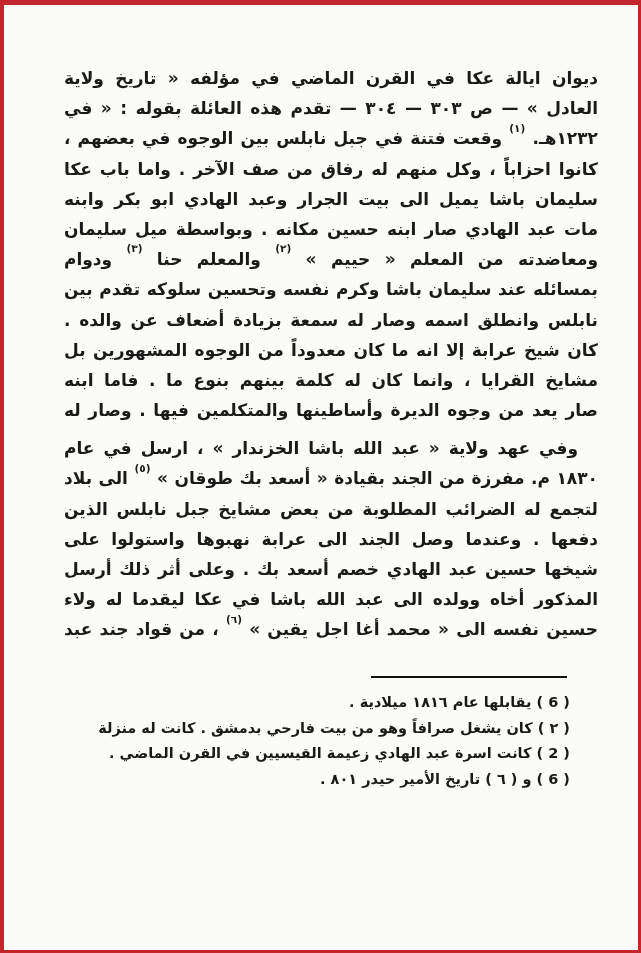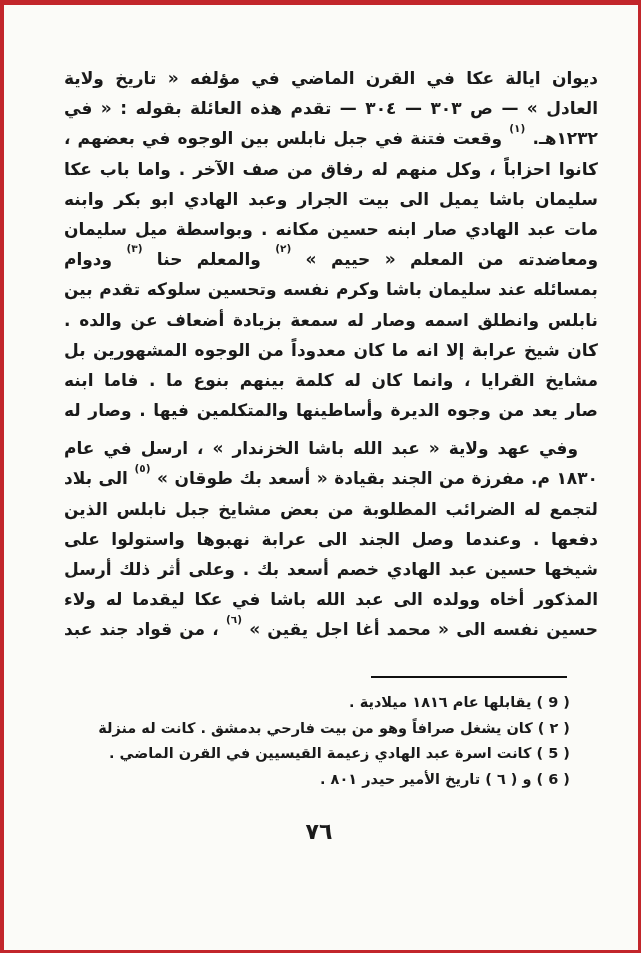--- a/index.html
+++ b/index.html
@@ -104,21 +104,20 @@
         <div class="line">دفعها . وعندما وصل الجند الى عرابة نهبوها واستولوا على أرزاق وغــلات</div>
         <div class="line">شيخها حسين عبد الهادي خصم أسعد بك . وعلى أثر ذلك أرسل حسين</div>
         <div class="line">المذكور أخاه وولده الى عبد الله باشا في عكا ليقدما له ولاء عائلتهما كما ذهب</div>
         <div class="line">حسين نفسه الى « محمد أغا اجل يقين » <sup class="fnref">(٦)</sup> ، من قواد جند عبد الله باشــا</div>
       </section>
   </main>
 
   <div class="fn-sep"></div>
 
   <section class="footnotes">
-      <div class="line">( 9 ) يقابلها عام ١٨١٦ ميلادية .</div>
+      <div class="line">( 6 ) يقابلها عام ١٨١٦ ميلادية .</div>
       <div class="line">( ٢ ) كان يشغل صرافاً وهو من بيت فارحي بدمشق . كانت له منزلة عالية عند ولاة عكا .</div>
-      <div class="line">( 5 ) كانت اسرة عبد الهادي زعيمة القيسيين في القرن الماضي .</div>
+      <div class="line">( 2 ) كانت اسرة عبد الهادي زعيمة القيسيين في القرن الماضي .</div>
       <div class="line">( 6 ) و ( ٦ ) تاريخ الأمير حيدر ٨٠١ .</div>
     </section>
 
-  <div class="page-number">٧٦</div>
 
 </div>
 
 </body></html>

